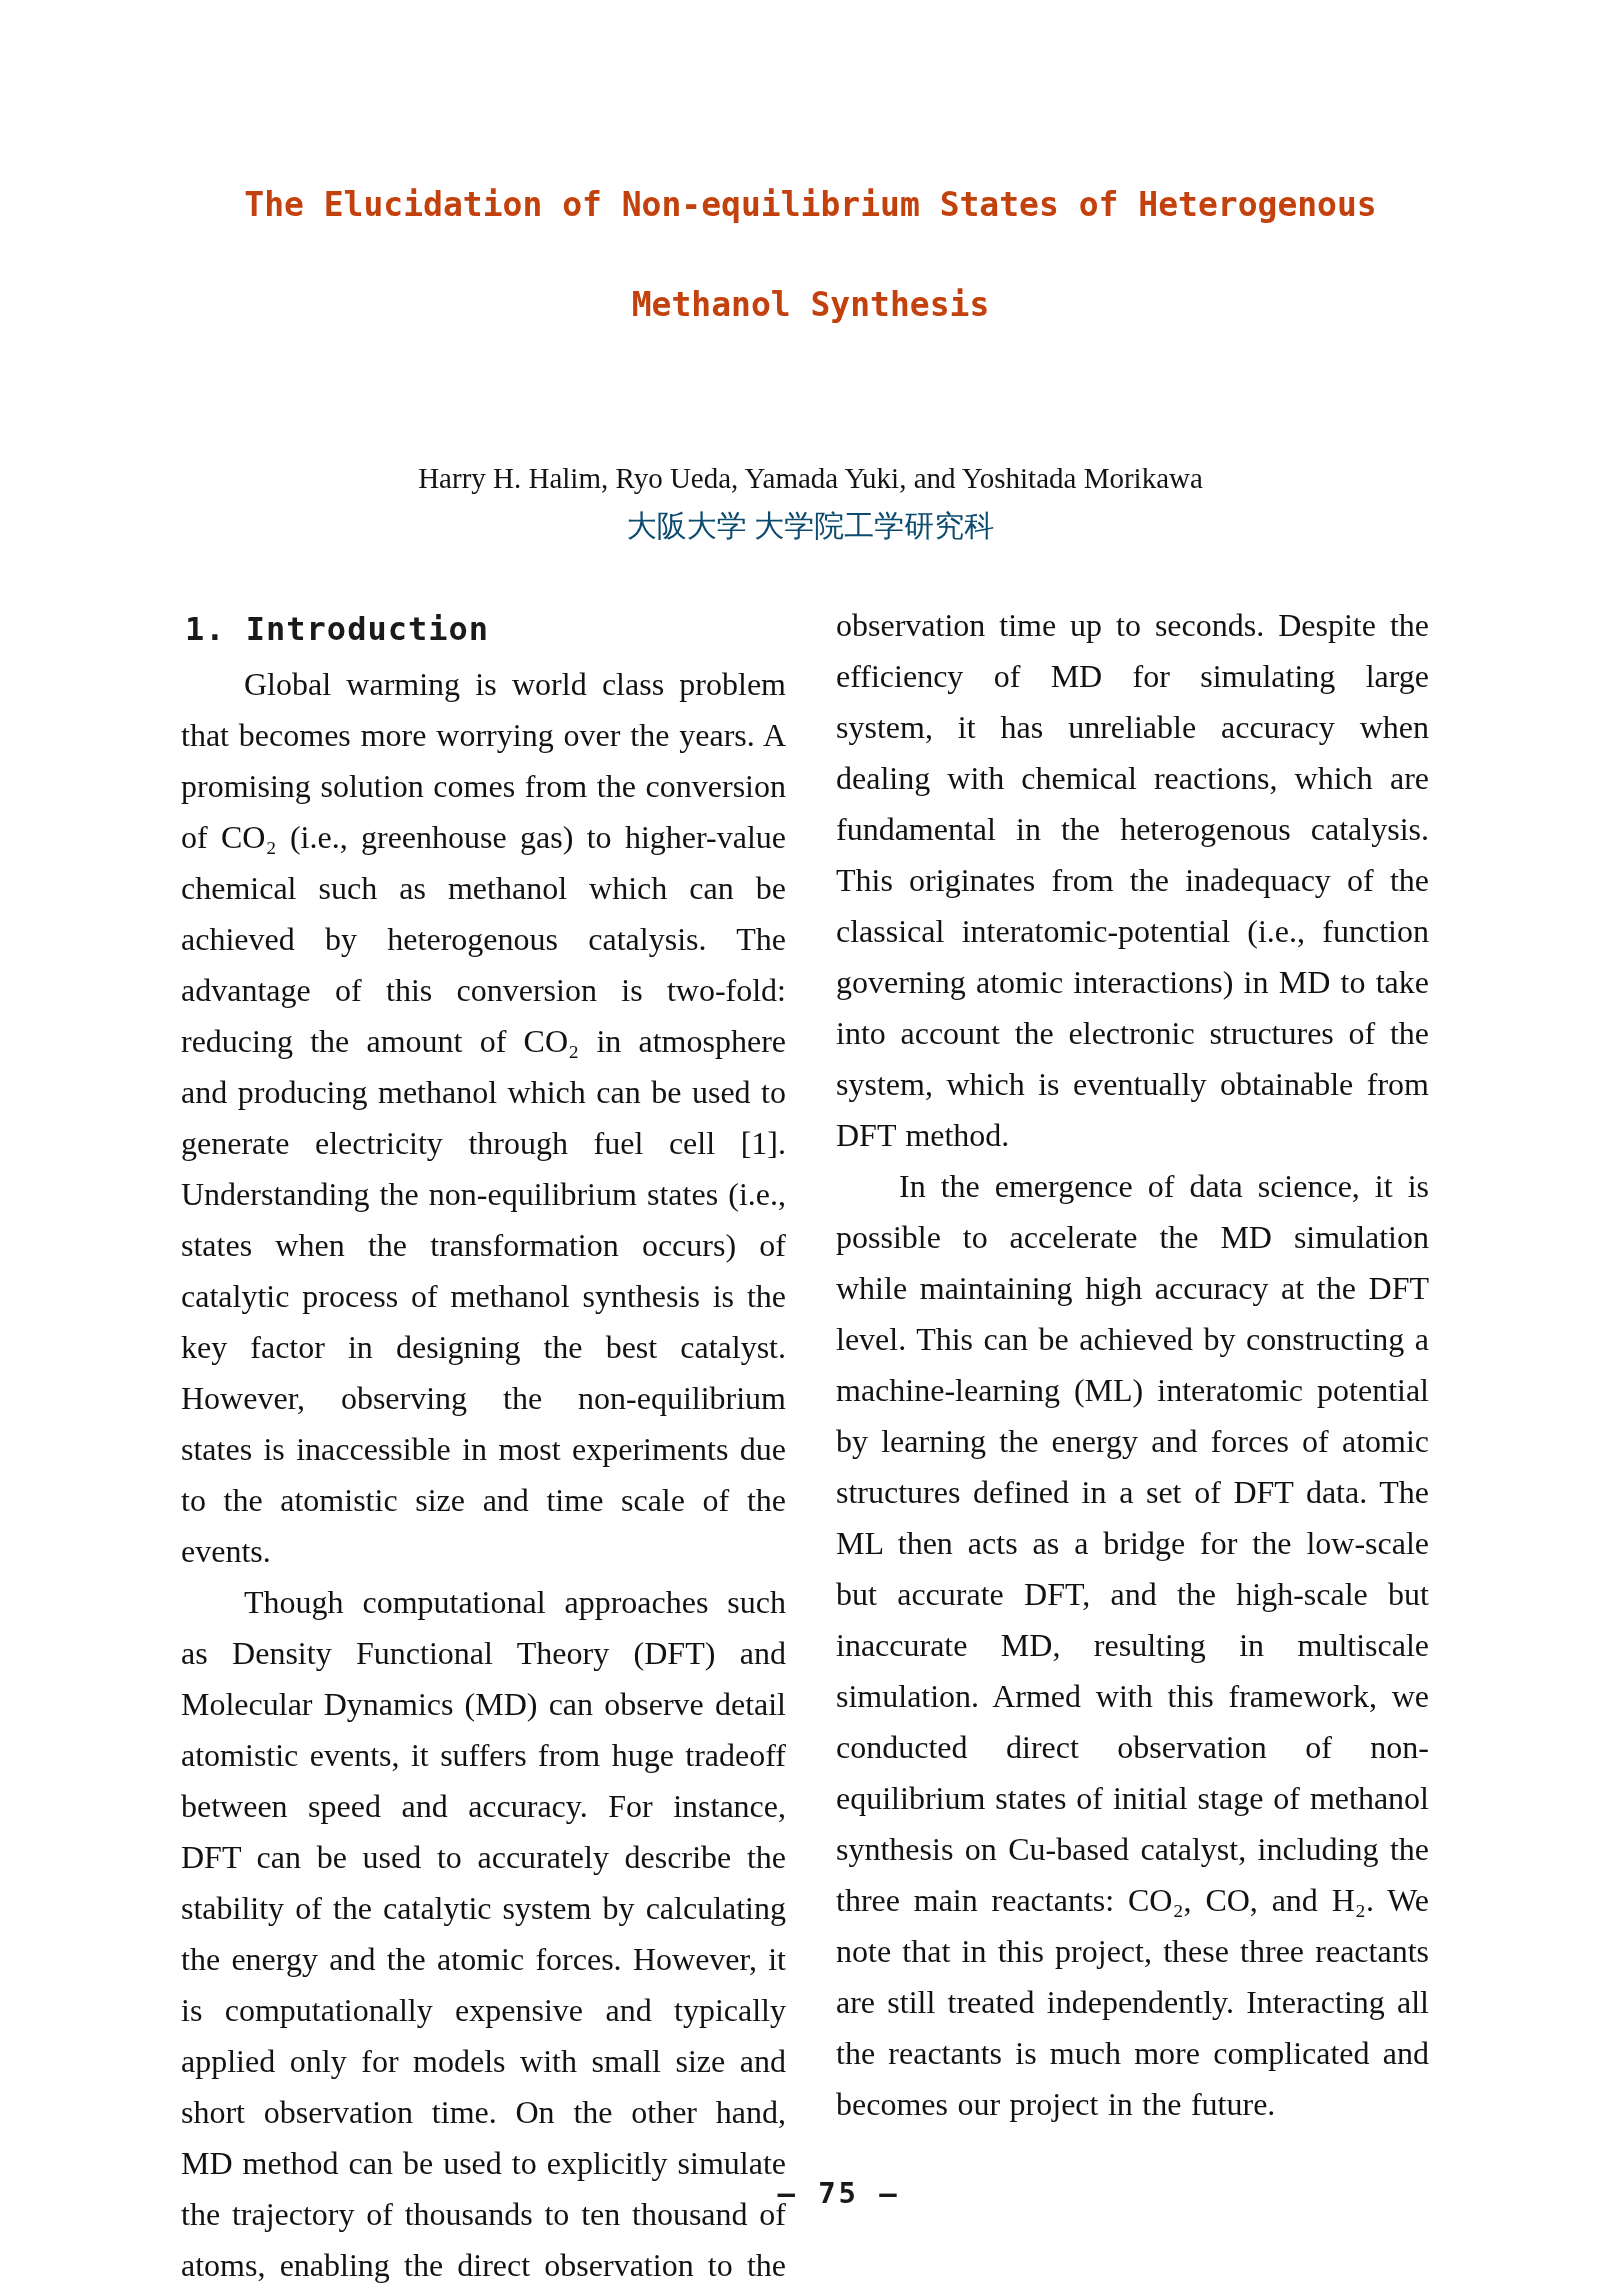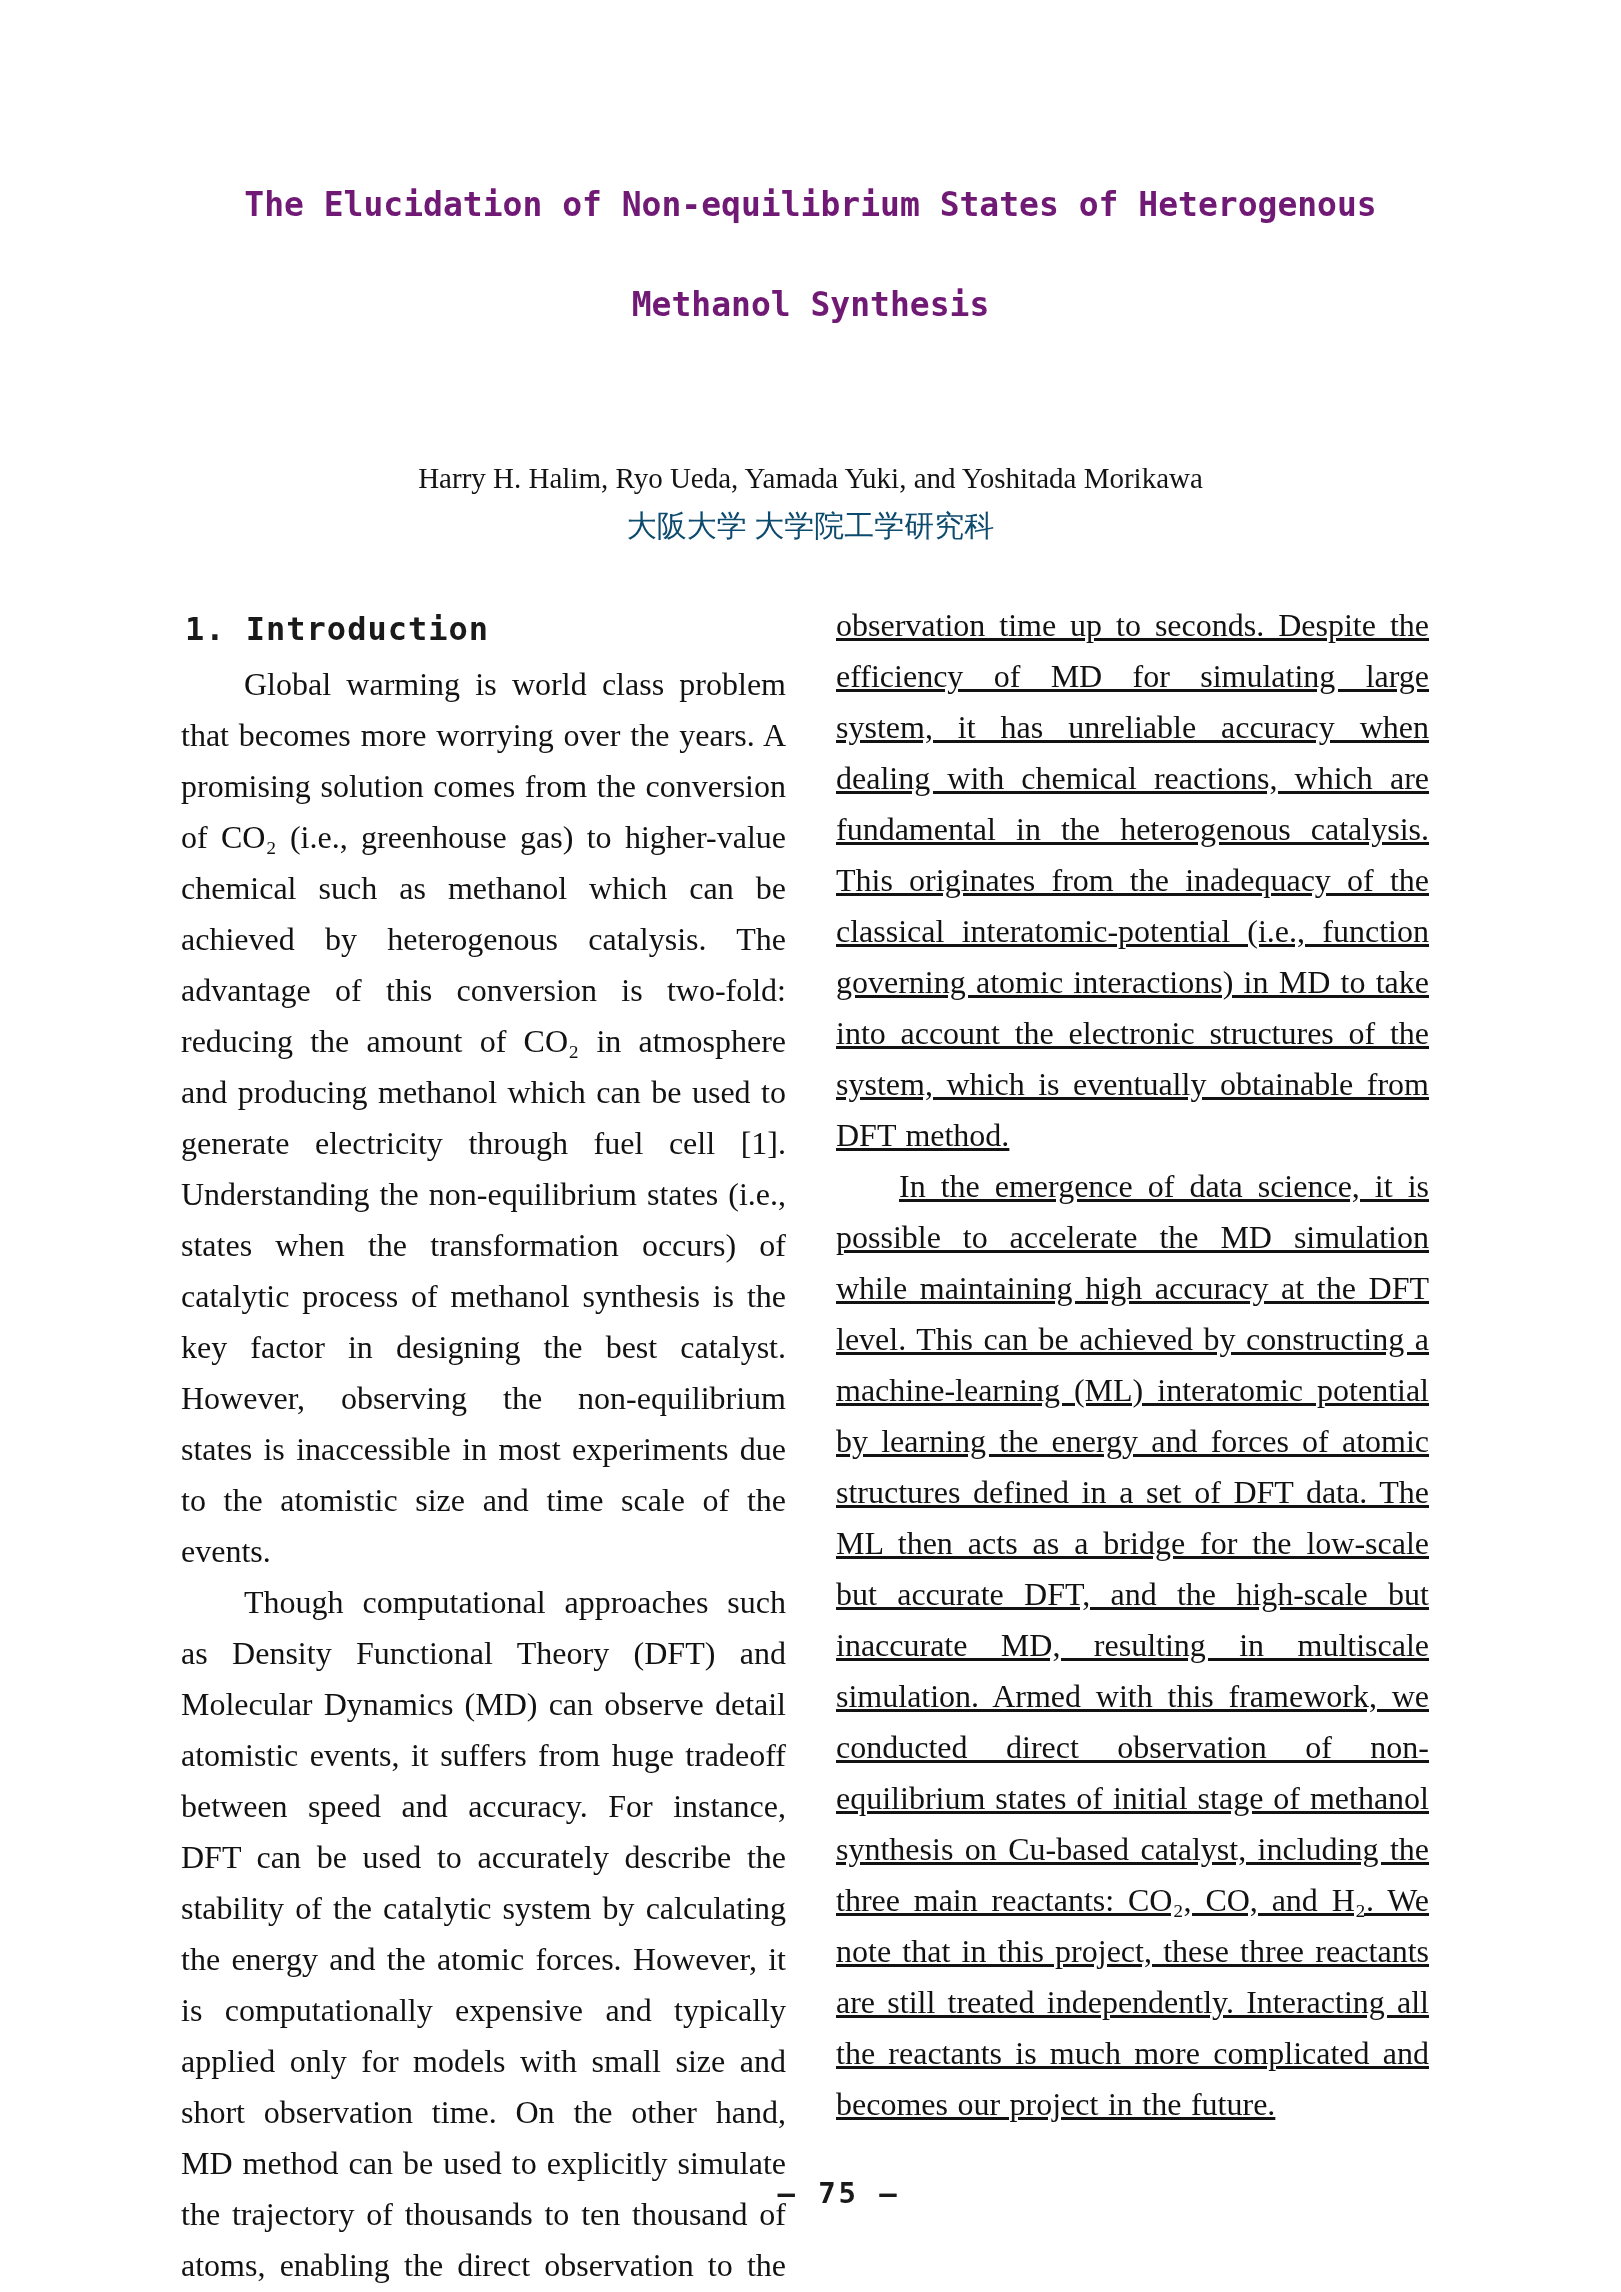--- a/index.html
+++ b/index.html
@@ -21,21 +21,21 @@
   
   .title-block {
     position: absolute;
     top: 182px;
     left: 0;
     width: 100%;
     text-align: center;
     font-family: "DejaVu Sans Mono", "Liberation Mono", monospace;
     font-weight: bold;
     font-size: 33px;
-    color: #701a75;
+    color: #c2410c;
   }
   .title-line {
     line-height: 45px;
     margin: 0 0 55px 0;
     white-space: nowrap;
   }
 
   .authors-line {
     position: absolute;
     top: 461px;
@@ -60,21 +60,21 @@
   
   .col {
     position: absolute;
     top: 600px;
     font-size: 32px;
     line-height: 51px;
     text-align: justify;
     color: #121212;
   }
   .col-left  { left: 181px; width: 605px; }
-  .col-right { left: 836px; width: 593px; text-decoration: underline; }
+  .col-right { left: 836px; width: 593px; }
 
   .section-heading {
     font-family: "DejaVu Sans Mono", "Liberation Mono", monospace;
     font-weight: bold;
     font-size: 32px;
     line-height: 51px;
     margin: 4px;
     text-align: left;
     letter-spacing: 1px;
     color: #1a1a1a;

